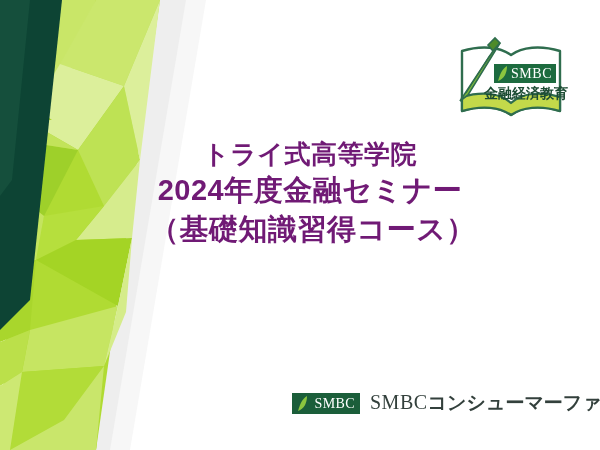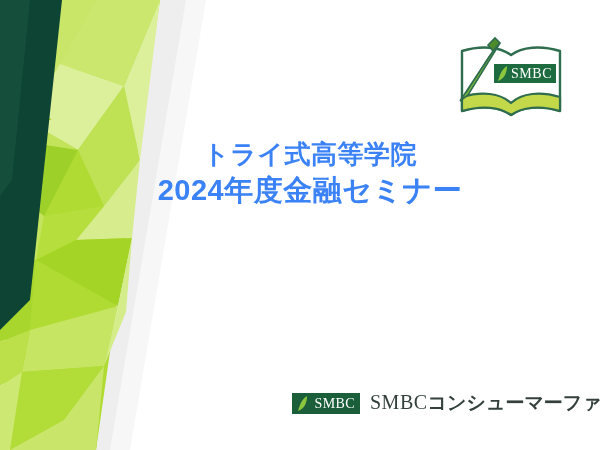--- a/index.html
+++ b/index.html
@@ -32,21 +32,21 @@
   #title-block {
     position: absolute;
     left: 150px;
     top: 138px;
     width: 320px;
     text-align: center;
     line-height: 1.30;
   }
   .title-line {
     display: block;
-    color: #3b82f6;
+    color: #701a75;
     font-weight: bold;
     letter-spacing: 0.5px;
     white-space: nowrap;
   }
   .title-line-1 { font-size: 26px; }
   .title-line-2 { font-size: 29px; margin-top: 0; }
   .title-line-3 { font-size: 29px; margin-top: 2px; }
 
   
   #education-logo {
@@ -200,25 +200,27 @@
       </g>
     </svg>
 
     <div class="edu-smbc-text">
       <span>SMBC</span>
     </div>
     <svg class="edu-leaf" viewBox="0 0 12 15" xmlns="http://www.w3.org/2000/svg">
       <path d="M10,0 C10,7 7,13 1,15 C3,8 5,3 10,0 Z" fill="#8cc63f"></path>
     </svg>
 
+    <div class="edu-caption">金融経済教育</div>
   </div>
 
   <div id="title-block">
     <span class="title-line title-line-1">トライ式高等学院</span>
     <span class="title-line title-line-2">2024年度金融セミナー</span>
+    <span class="title-line title-line-3">（基礎知識習得コース）</span>
   </div>
 
   <div id="footer-logo">
     <div class="footer-mark">
       <svg class="footer-mark-leaf" viewBox="0 0 12 15" xmlns="http://www.w3.org/2000/svg">
         <path d="M10,0 C10,7 7,13 1,15 C3,8 5,3 10,0 Z" fill="#8cc63f"></path>
       </svg>
       <span class="footer-mark-text">SMBC</span>
     </div>
     <div class="footer-company">

